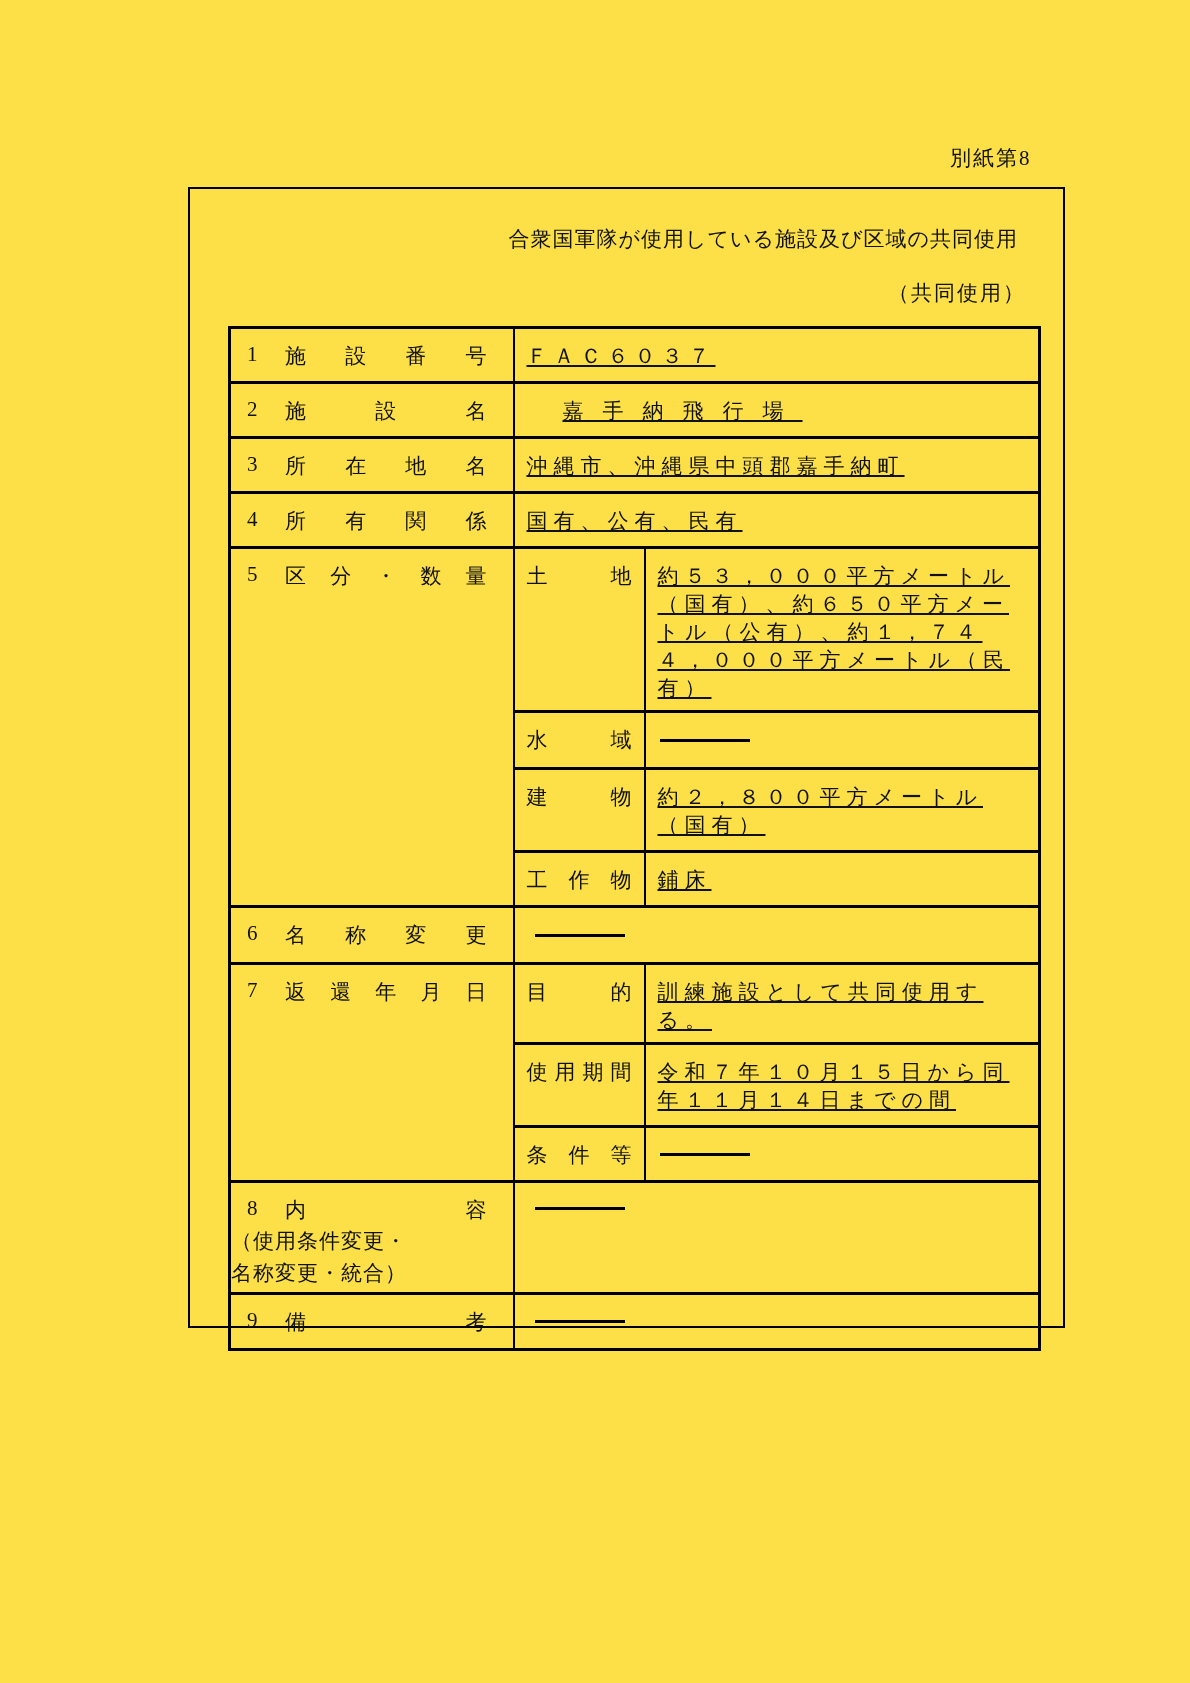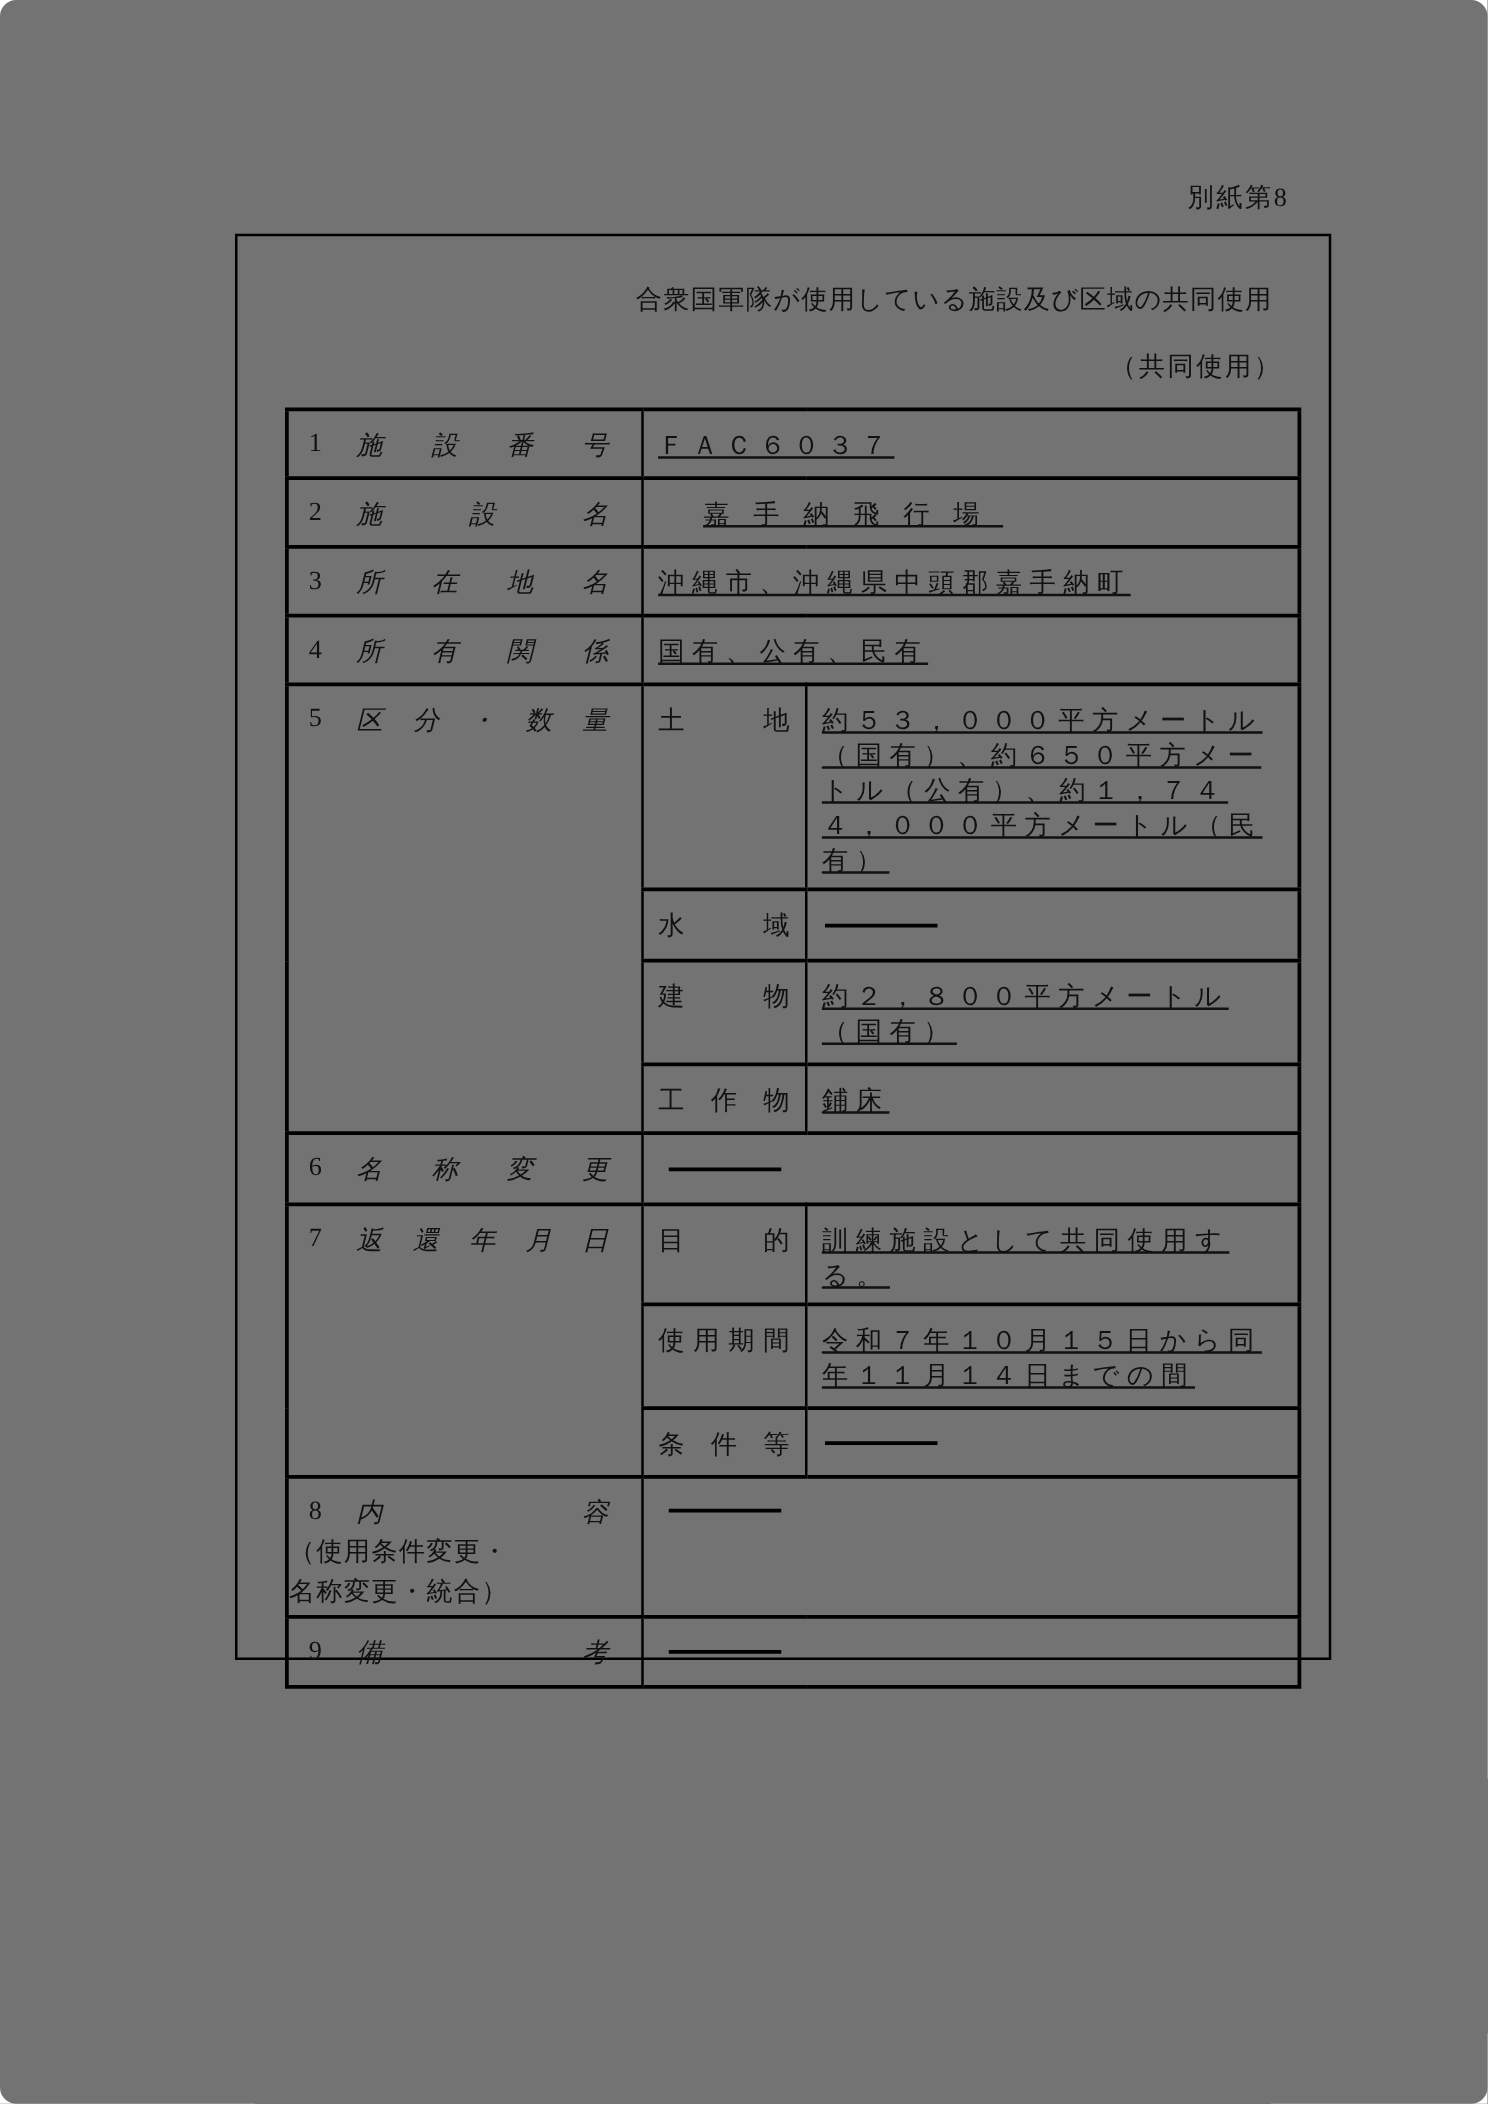--- a/index.html
+++ b/index.html
@@ -3,21 +3,21 @@
 <meta charset="utf-8">
 <style>
   html,body{margin:0;padding:0;}
   body{
     width:1190px;height:1683px;
     background:#ffffff;
     font-family:"Liberation Serif","DejaVu Serif",serif;
     color:#111111;
     position:relative;
   }
-  .page{position:absolute;inset:0;background:#737373;border-radius:13px;}
+  .page{position:absolute;inset:0;background:#fde047;}
 
   .attachment-label{
     position:absolute;top:144px;left:950px;
     font-size:21px;letter-spacing:2px;white-space:nowrap;
   }
 
   .outer-box{
     position:absolute;left:188px;top:187px;width:877px;height:1141px;
     border:2px solid #000;box-sizing:border-box;
   }
@@ -50,21 +50,20 @@
   }
 
   
   .lbl-cell{padding:13px 0 0 0;}
   .lbl-line{display:flex;padding-left:16px;}
   .num{width:38px;flex:0 0 38px;letter-spacing:0;}
   .jlabel{
     flex:1 1 auto;margin-right:26px;
     text-align:justify;text-align-last:justify;
     text-justify:inter-character;
-    font-style:italic;
   }
   .note-line{
     line-height:30px;margin-top:2px;
     letter-spacing:1px;white-space:nowrap;
   }
 
   
   .sub-cell{
     padding:13px 12px 0 12px;
     text-align:justify;text-align-last:justify;

